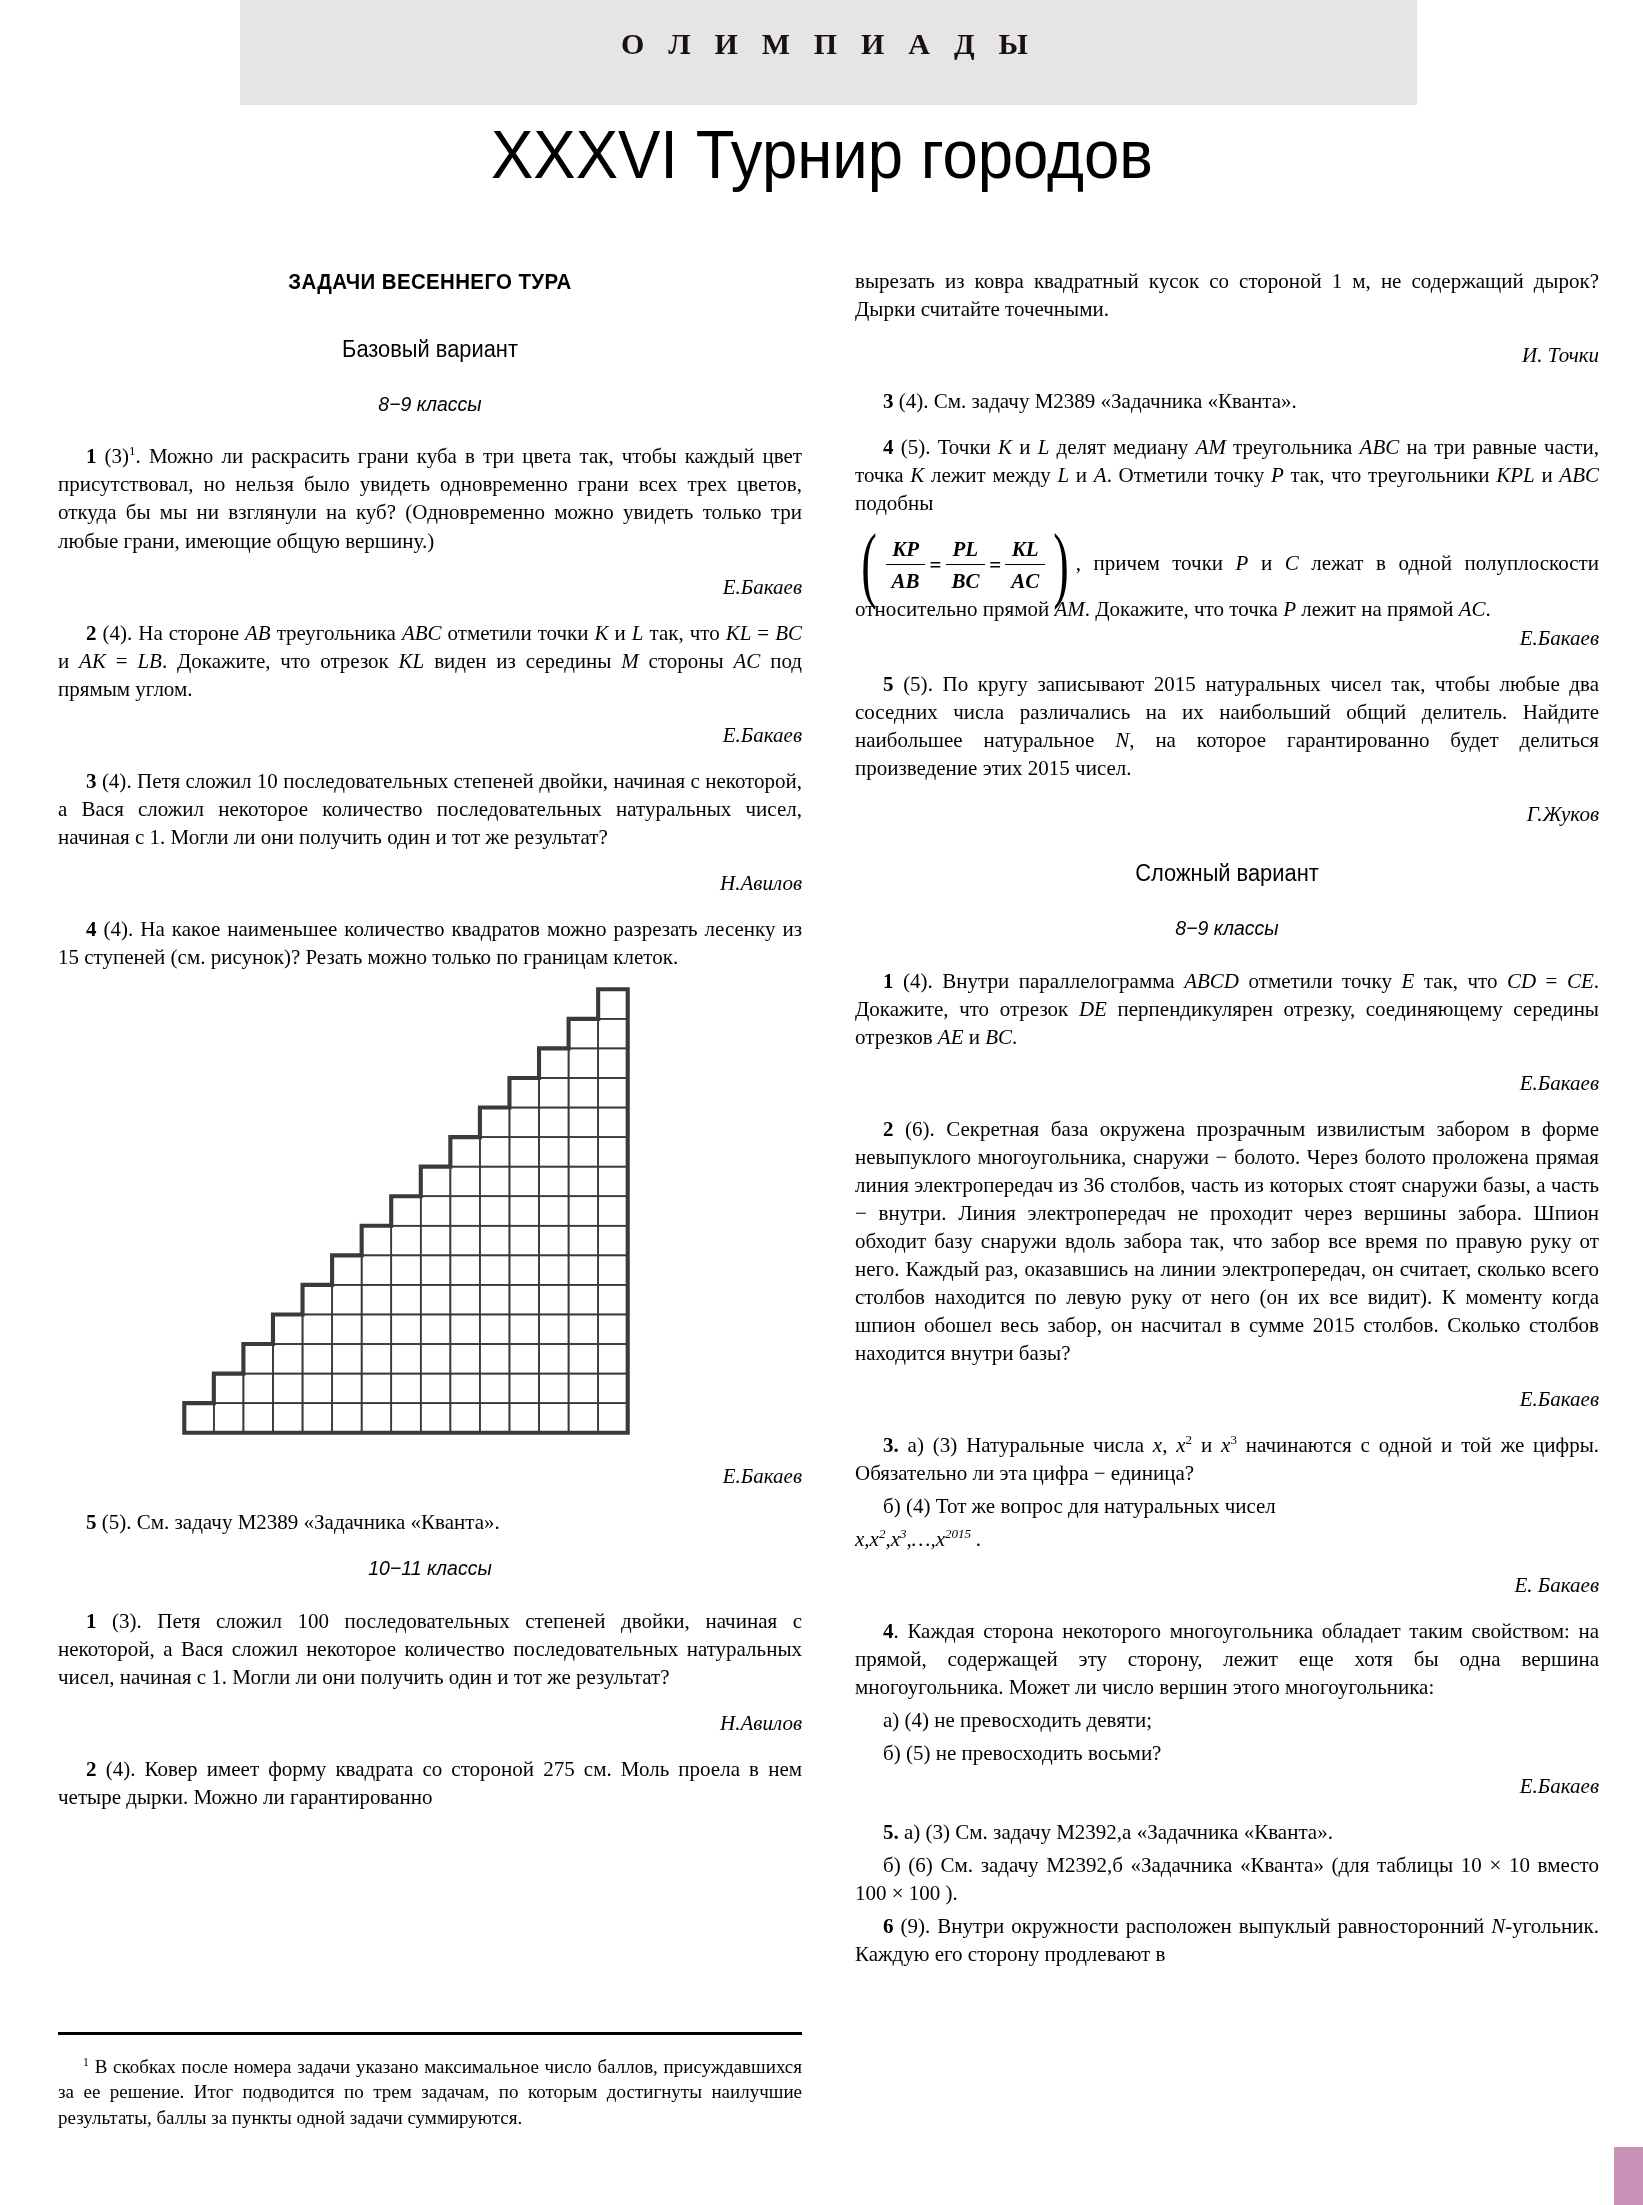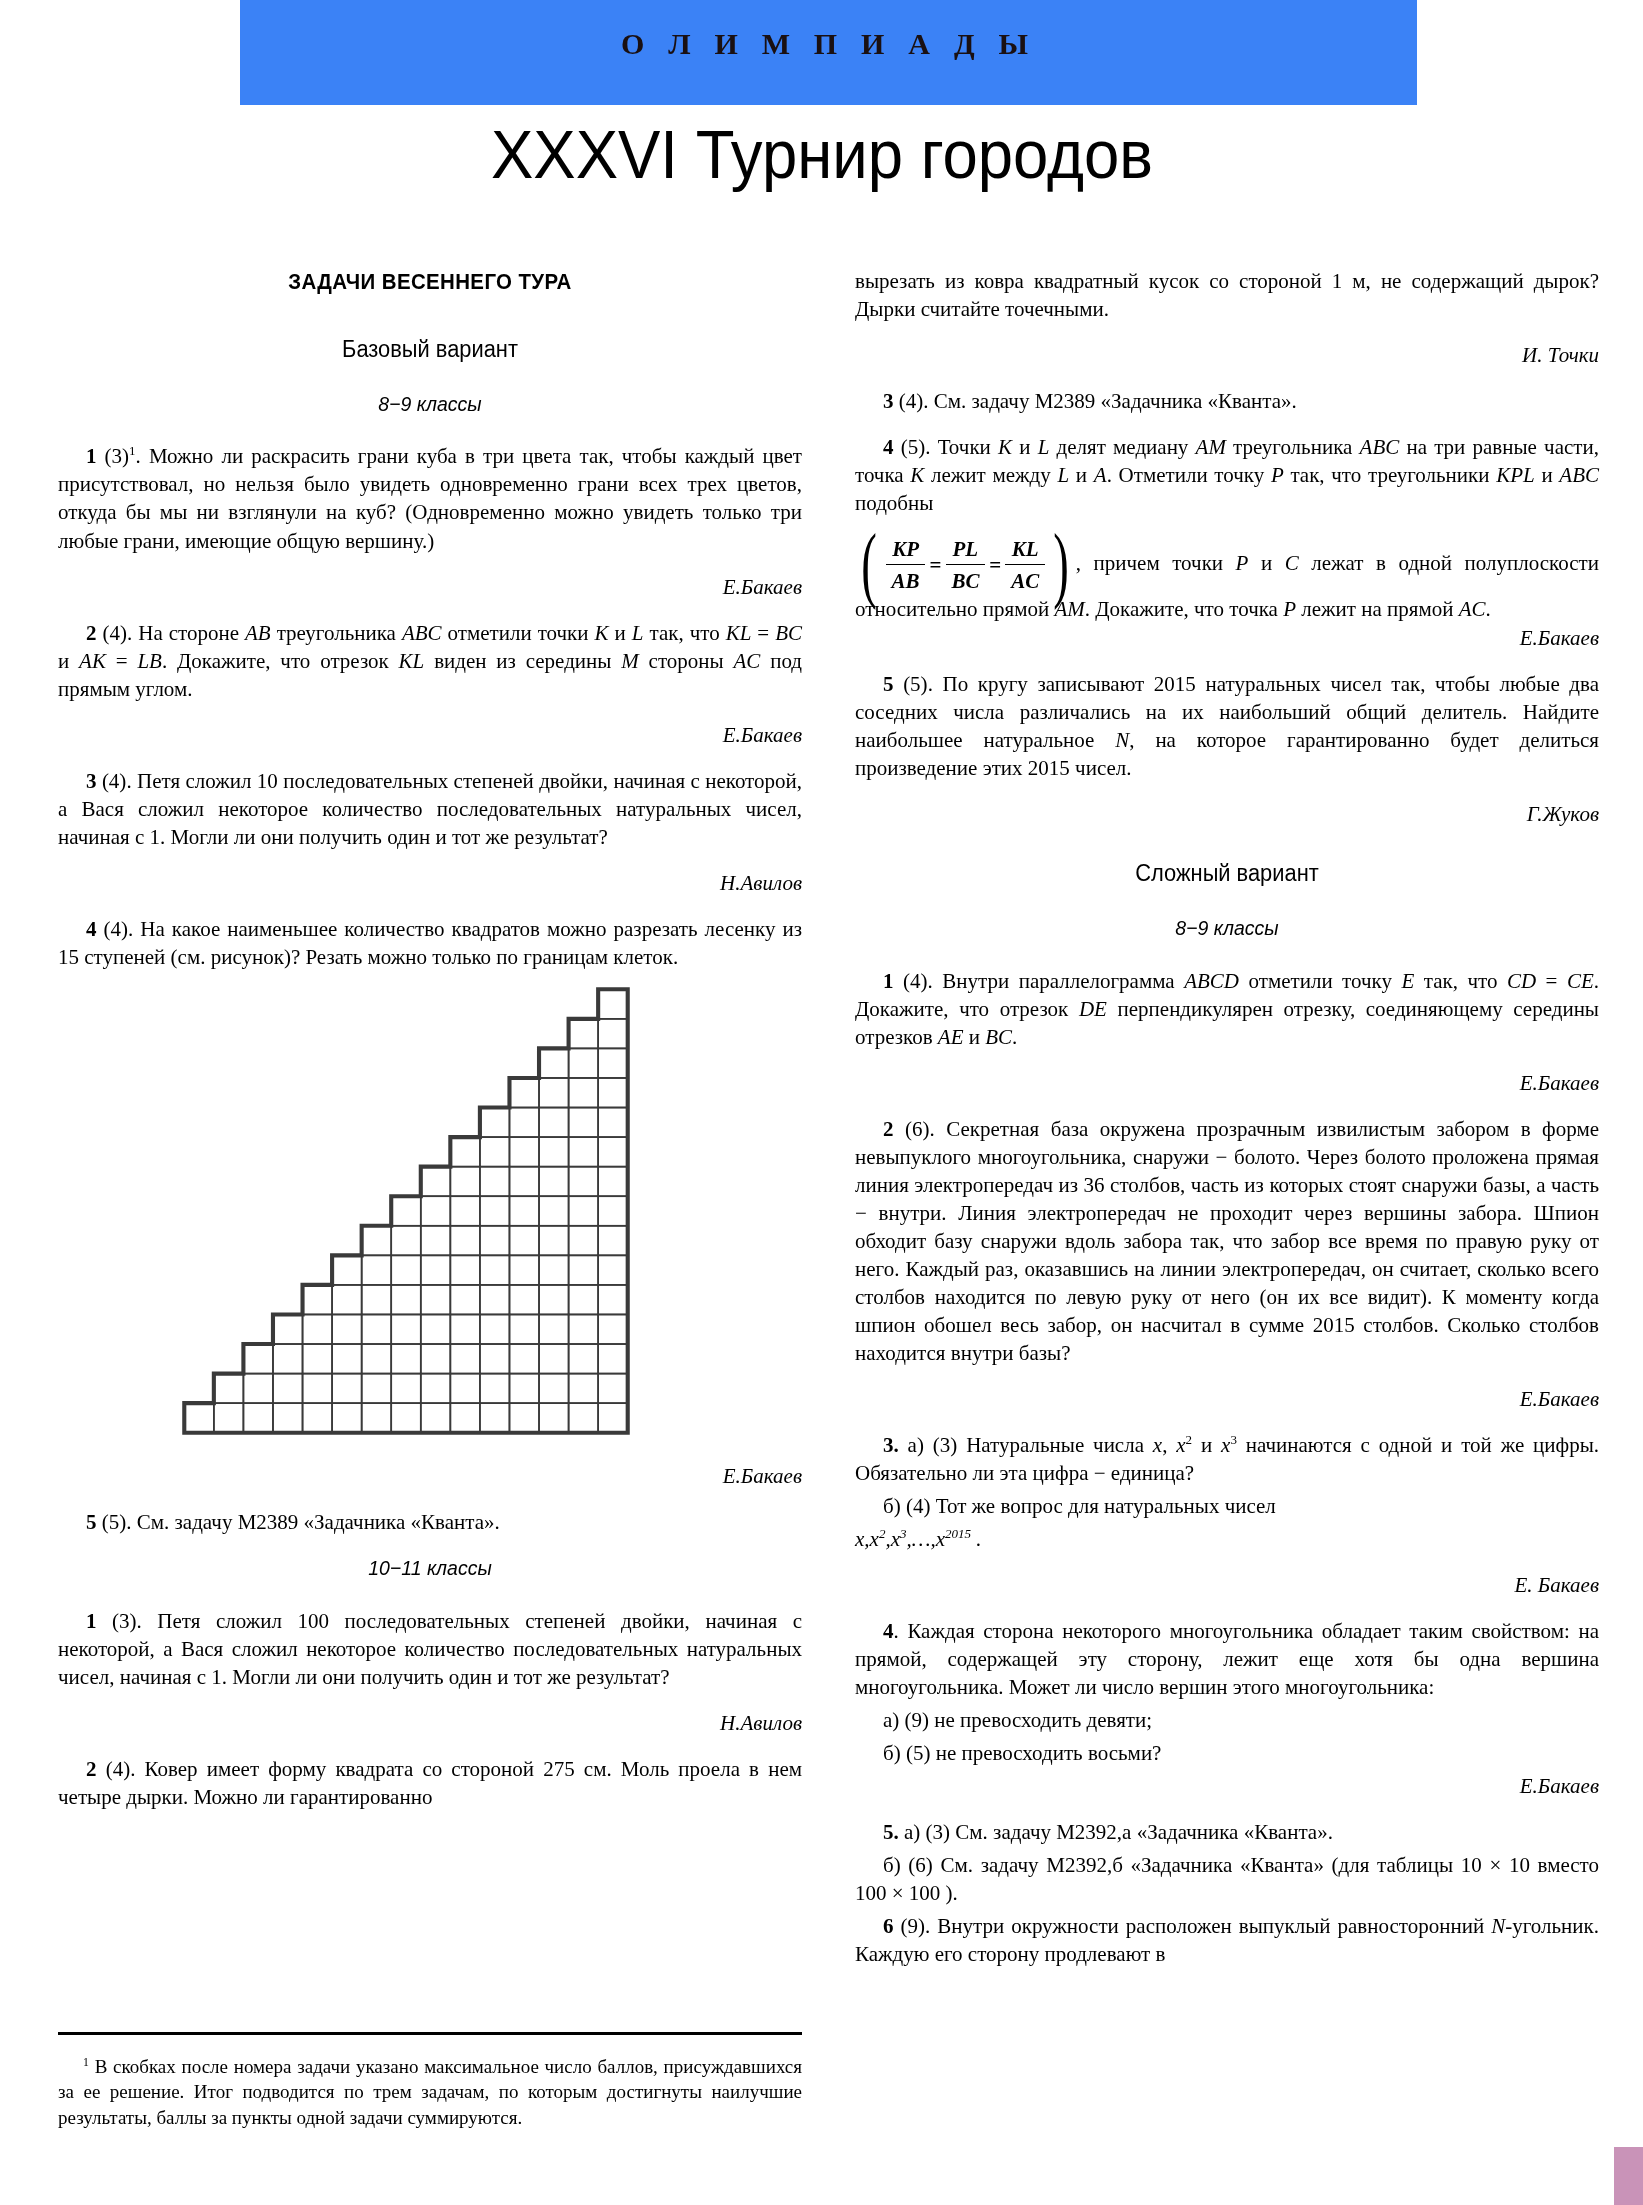--- a/index.html
+++ b/index.html
@@ -16,21 +16,21 @@
     overflow: hidden;
   }
 
   
   .banner {
     position: absolute;
     left: 240px;
     top: 0px;
     width: 1177px;
     height: 105px;
-    background: #3b82f6;
+    background: #e5e5e5;
   }
   .banner-text {
     position: absolute;
     left: 0; right: 0;
     top: 27px;
     text-align: center;
     font-family: "Liberation Serif", "DejaVu Serif", serif;
     font-size: 30px;
     font-weight: 700;
     letter-spacing: 8.2px;
@@ -374,21 +374,21 @@
 
   <div class="prob"><span class="pnum">2</span> <span>(6)</span><span>. Секретная база окружена прозрачным извилистым забором в форме невыпуклого многоугольника, снаружи − болото. Через болото проложена прямая линия электропере­дач из 36 столбов, часть из которых стоят снаружи базы, а часть − внутри. Линия электропередач не проходит через вершины забора. Шпион обходит базу снаружи вдоль забора так, что забор все время по правую руку от него. Каждый раз, оказавшись на линии электропередач, он считает, сколько всего столбов находится по левую руку от него (он их все видит). К моменту когда шпион обошел весь забор, он насчитал в сумме 2015 столбов. Сколько столбов находится внутри базы?</span></div>
   <div class="author">Е.Бакаев</div>
 
   <div class="prob tight"><span class="pnum">3.</span> <span>а)</span> <span>(3)</span><span> Натуральные числа </span><i class="v">x</i><span>, </span><i class="v">x</i><sup>2</sup><span> и </span><i class="v">x</i><sup>3</sup><span> начинаются с одной и той же цифры. Обязательно ли эта цифра − единица?</span></div>
   <div class="prob tight"><span>б)</span> <span>(4)</span><span> Тот же вопрос для натуральных чисел</span></div>
   <div class="prob noind"><i class="v">x</i><i class="v">,<i>x</i><sup>2</sup>,<i>x</i><sup>3</sup>,…,<i>x</i><sup>2015</sup> .</i></div>
   <div class="author">Е. Бакаев</div>
 
   <div class="prob tight"><span class="pnum">4</span><span>. Каждая сторона некоторого многоугольника обладает таким свойством: на прямой, содержащей эту сторону, лежит еще хотя бы одна вершина многоугольника. Может ли число вершин этого многоугольника:</span></div>
-  <div class="prob tight">а) (9) не превосходить девяти;</div>
+  <div class="prob tight">а) (4) не превосходить девяти;</div>
   <div class="prob tight">б) (5) не превосходить восьми?</div>
   <div class="author">Е.Бакаев</div>
 
   <div class="prob tight"><span class="pnum">5.</span> <span>а) (3) См. задачу М2392,а «Задачника «Кванта».</span></div>
   <div class="prob tight"><span>б) (6) См. задачу М2392,б «Задачника «Кванта» (для таблицы </span><span>10 × 10</span><span> вместо </span><span>100 × 100</span><span> ).</span></div>
 
   <div class="prob"><span class="pnum">6</span> <span>(9)</span><span>. Внутри окружности расположен выпуклый равно­сторонний </span><i class="v">N</i><span>-угольник. Каждую его сторону продлевают в</span></div>
 </div>
 
 <div class="footnote-rule"></div>

